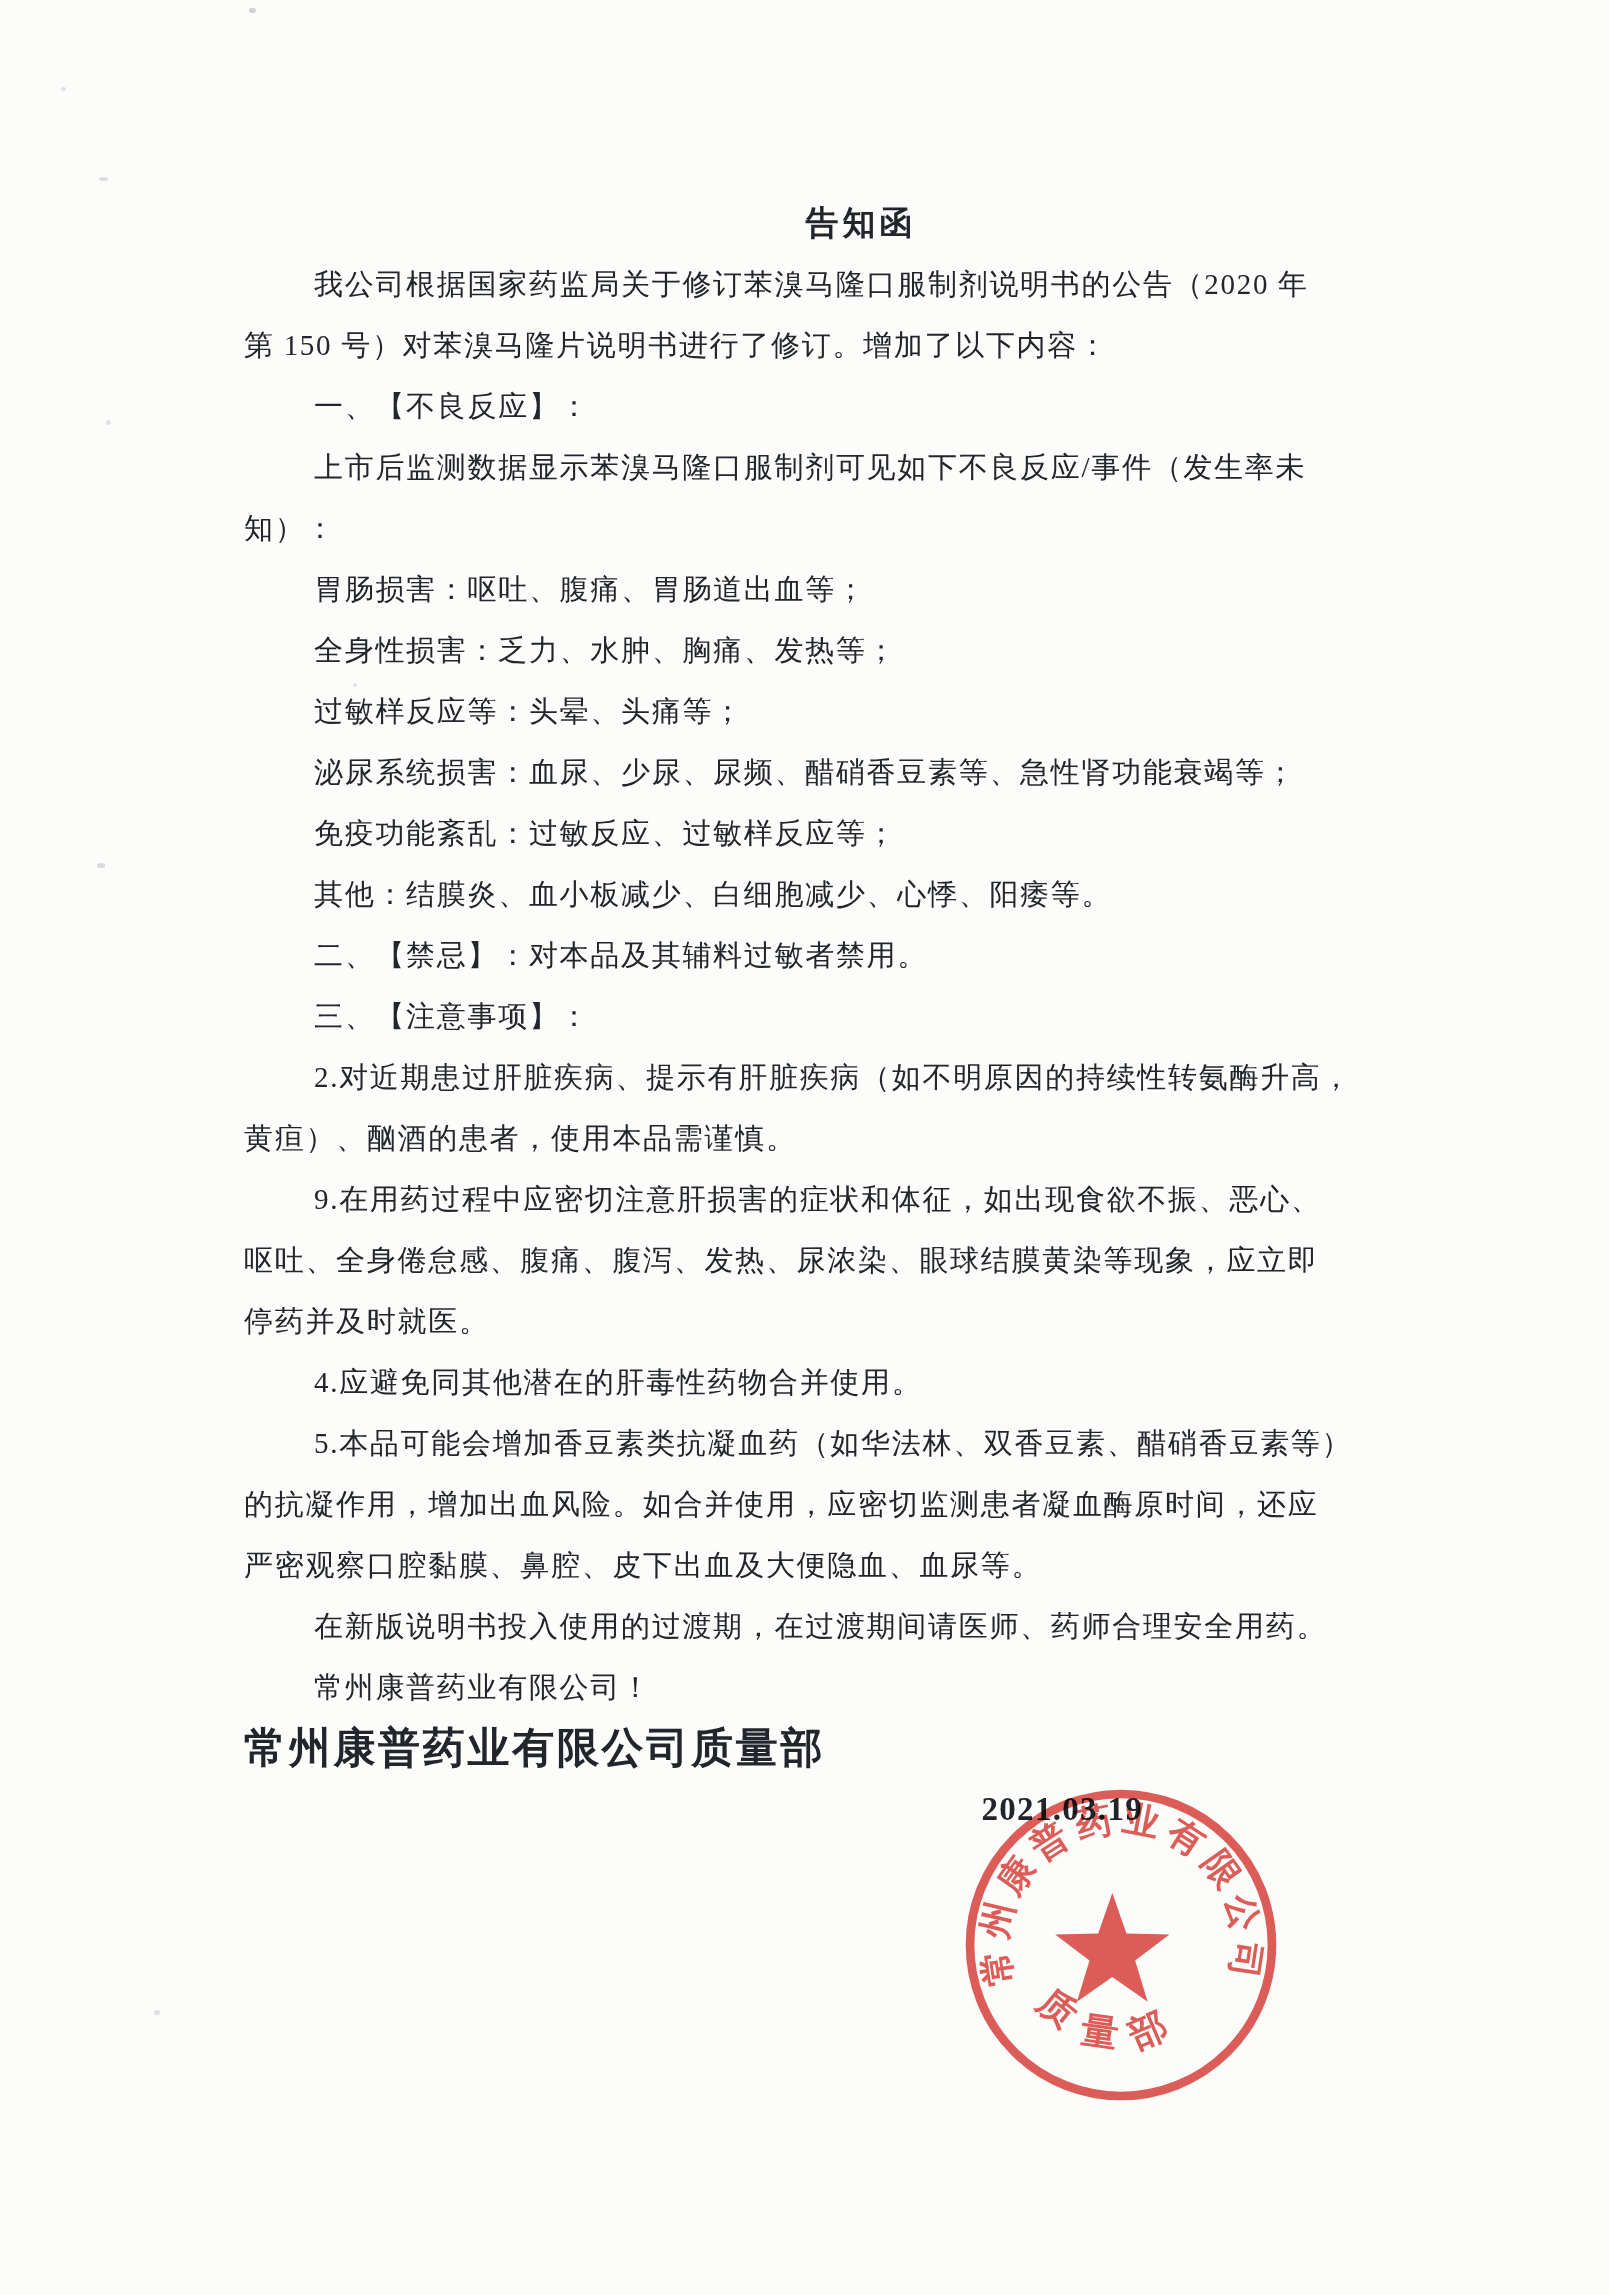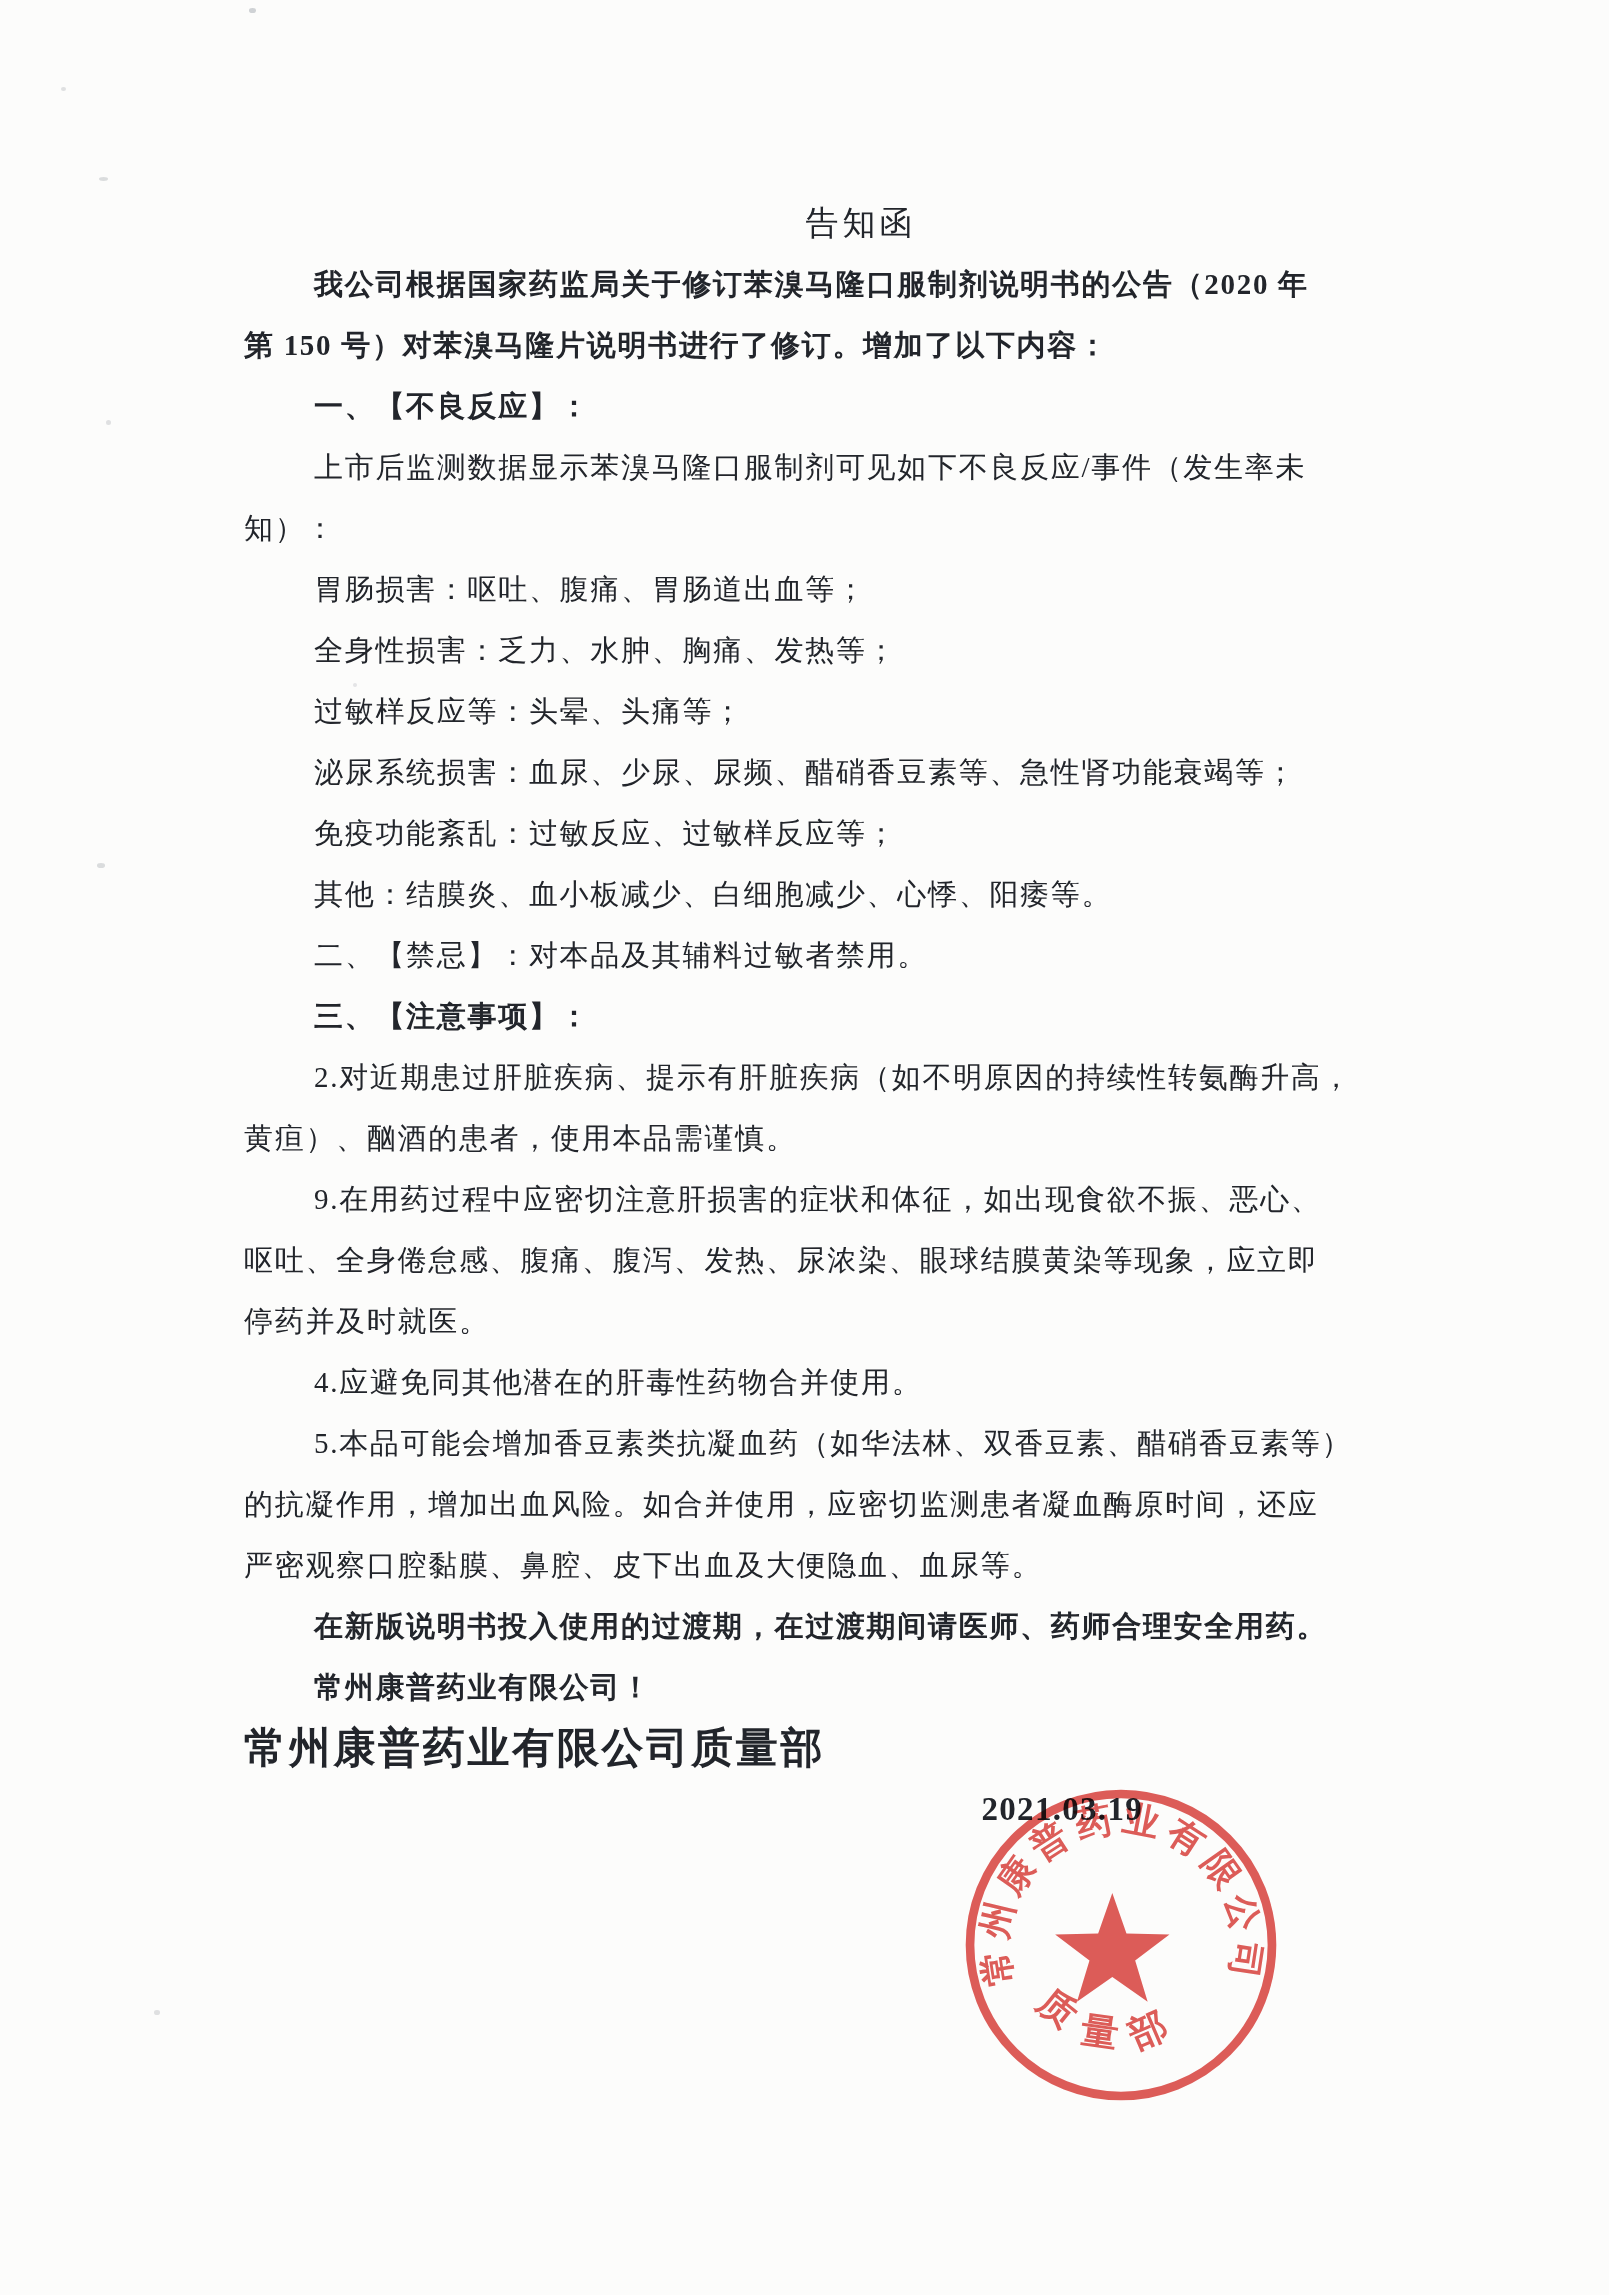--- a/index.html
+++ b/index.html
@@ -13,24 +13,24 @@
   .sheet{position:absolute;inset:0;}
   .textcol{
     position:absolute;left:244px;top:193px;width:1156px;
   }
   .line{
     height:61px;line-height:61px;
     font-size:29px;letter-spacing:1.7px;
     white-space:nowrap;
   }
   .line.indent{padding-left:70px;}
-  .line.bold{font-weight:700;}
+  .line.bold{font-weight:400;}
   .doc-title{
     height:61px;line-height:61px;
-    font-size:33px;font-weight:400;text-align:center;
+    font-size:33px;font-weight:700;text-align:center;
     letter-spacing:4px;
     transform:translateX(39px);
   }
   .sig-line{
     height:61px;line-height:61px;font-size:42px;font-weight:700;
     letter-spacing:2.7px;text-align:left;padding-right:104px;white-space:nowrap;
   }
   .date-line{
     height:61px;line-height:61px;font-size:33px;font-weight:700;
     letter-spacing:1.3px;text-align:right;padding-right:257px;white-space:nowrap;

